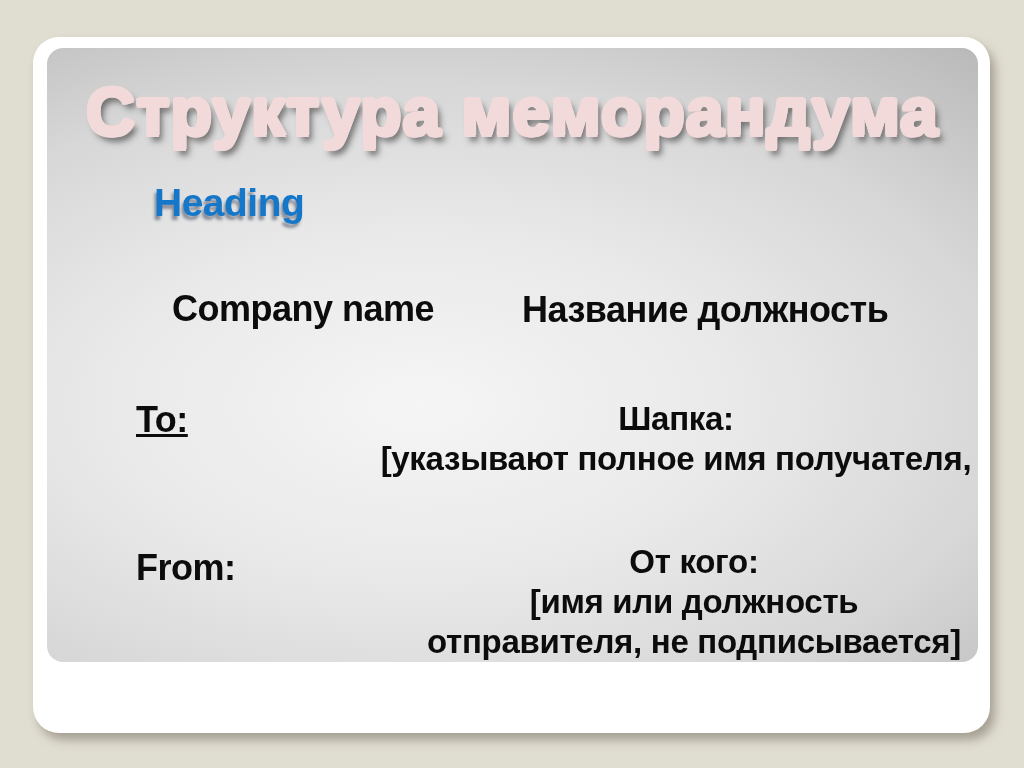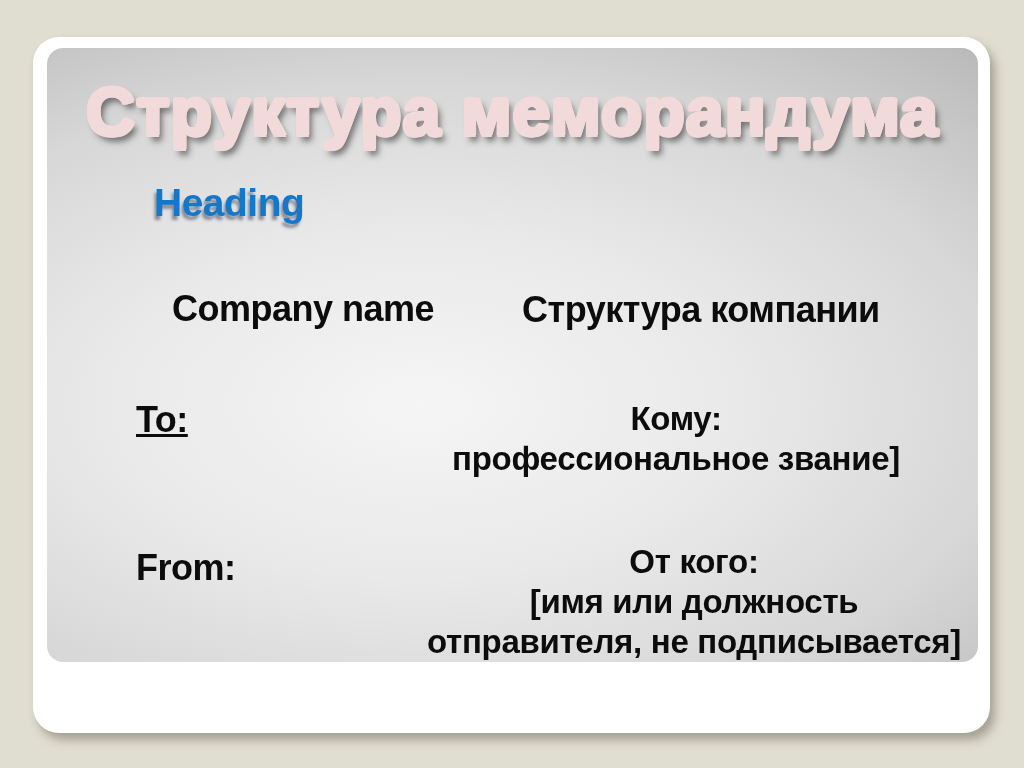--- a/index.html
+++ b/index.html
@@ -95,26 +95,26 @@
 <body>
 
 <div class="card">
   <div class="panel">
 
     <h1 class="txt title">Структура меморандума</h1>
 
     <div class="txt blue heading-en">Heading</div>
 
     <div class="txt black company-en">Company name</div>
-    <div class="txt black company-ru">Структура компании</div>
+    <div class="txt black company-ru">Название должность</div>
 
     <div class="txt black to-label">To:</div>
     <div class="block to-block">
-      <div>Кому:</div>
-      <div>профессиональное звание]</div>
+      <div>Шапка:</div>
+      <div>[указывают полное имя получателя,</div>
     </div>
 
     <div class="txt black from-label">From:</div>
     <div class="block from-block">
       <div>От кого:</div>
       <div>[имя или должность</div>
       <div>отправителя, не подписывается]</div>
     </div>
 
   </div>

